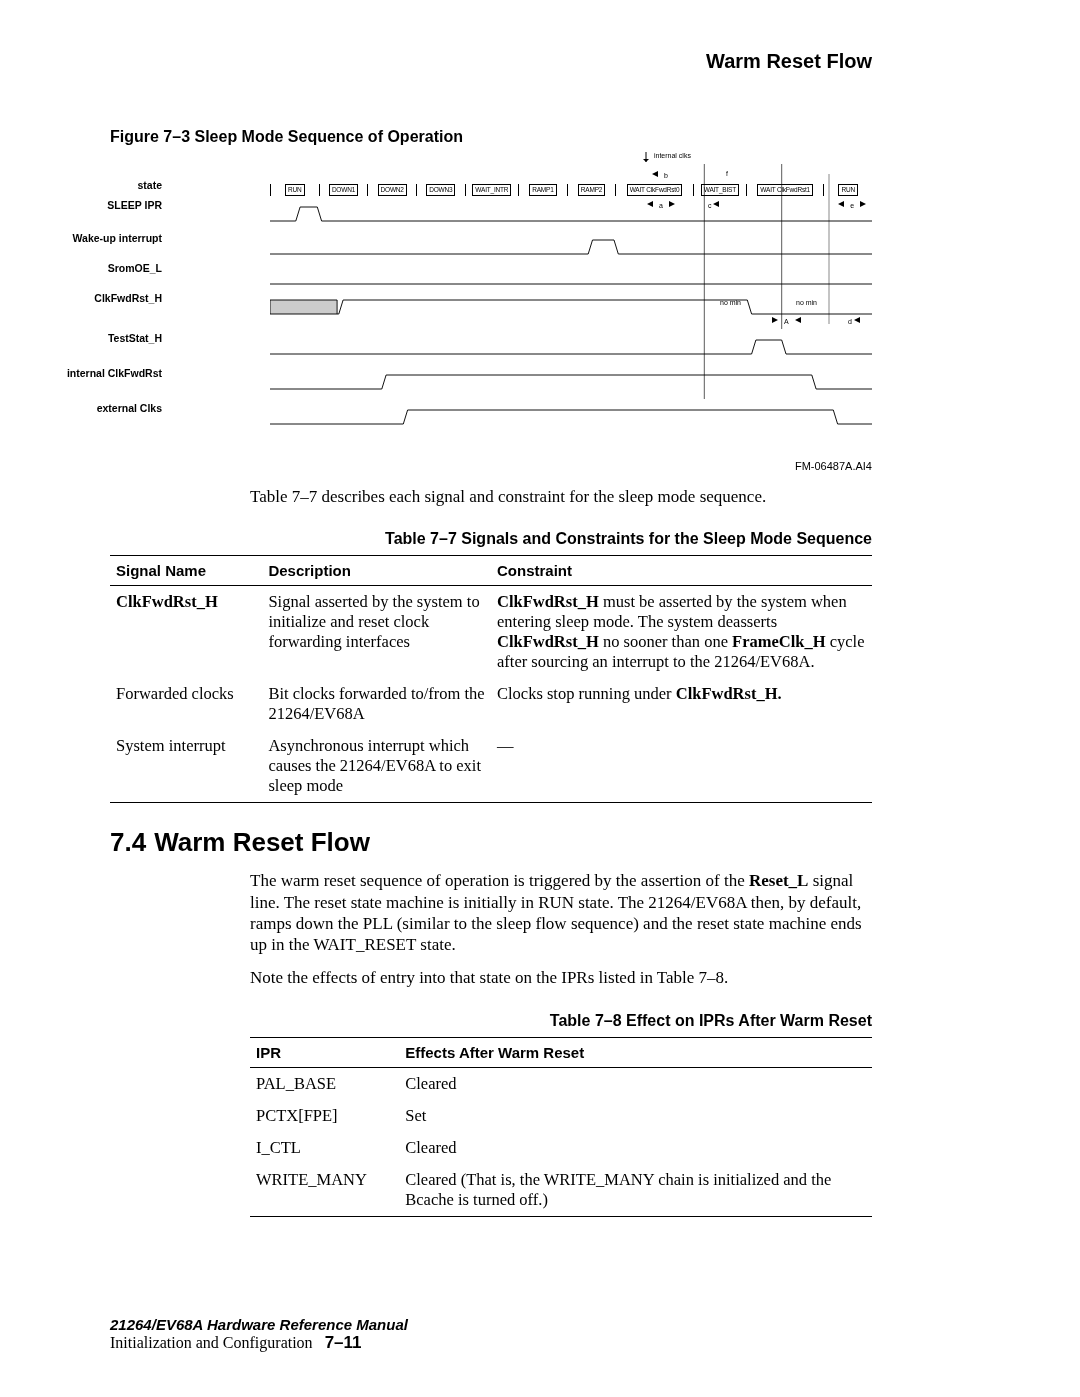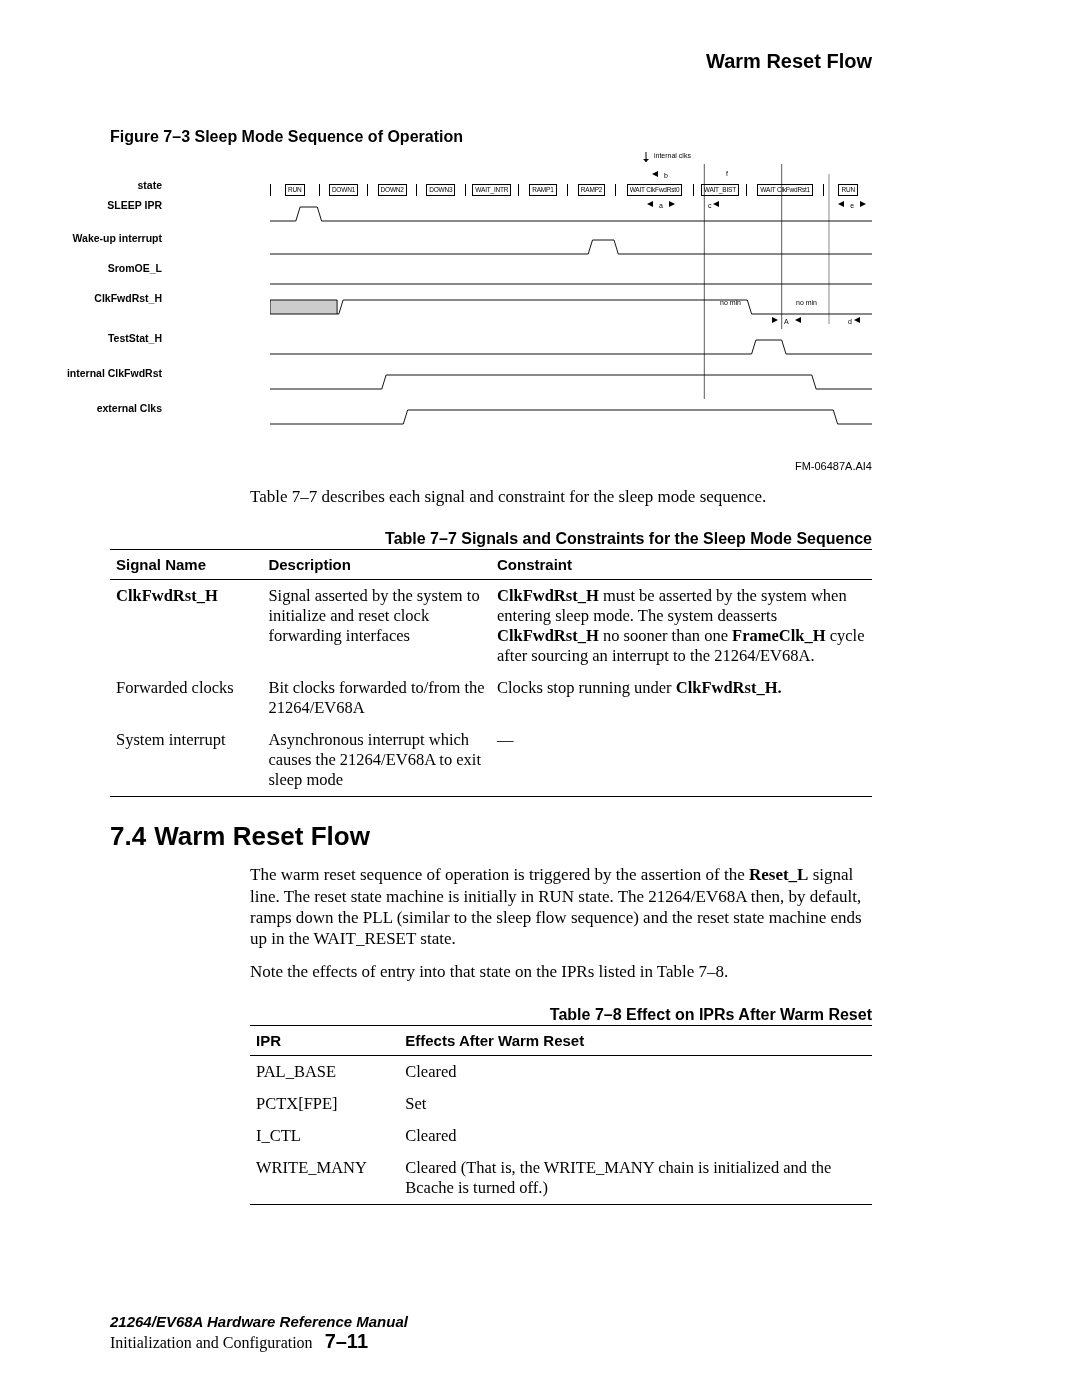--- a/index.html
+++ b/index.html
@@ -69,20 +69,21 @@
     font-weight: bold;
     font-size: 16px;
     margin-top: 22px;
     margin-left: 0;
     text-align: right;
   }
   table.content-table {
     width: 100%;
     border-collapse: collapse;
     font-size: 16.5px;
+    margin-top: 6px;
   }
   table.content-table thead th {
     font-family: Arial, Helvetica, sans-serif;
     font-weight: bold;
     font-size: 15px;
     text-align: left;
     border-top: 1.5px solid #000;
     border-bottom: 1px solid #000;
     padding: 6px 6px;
   }
@@ -122,21 +123,21 @@
     font-family: Arial, Helvetica, sans-serif;
     font-weight: bold;
     font-size: 15px;
   }
   .footer .chapter {
     font-family: "Times New Roman", Times, serif;
   }
   .footer .pageno {
     font-family: Arial, Helvetica, sans-serif;
     font-weight: bold;
-    font-size: 20px;
+    font-size: 17px;
   }
 
   
   .state-lane {
     position: absolute;
     left: 160px;
     right: 0;
     height: 12px;
     display: flex;
     align-items: center;

